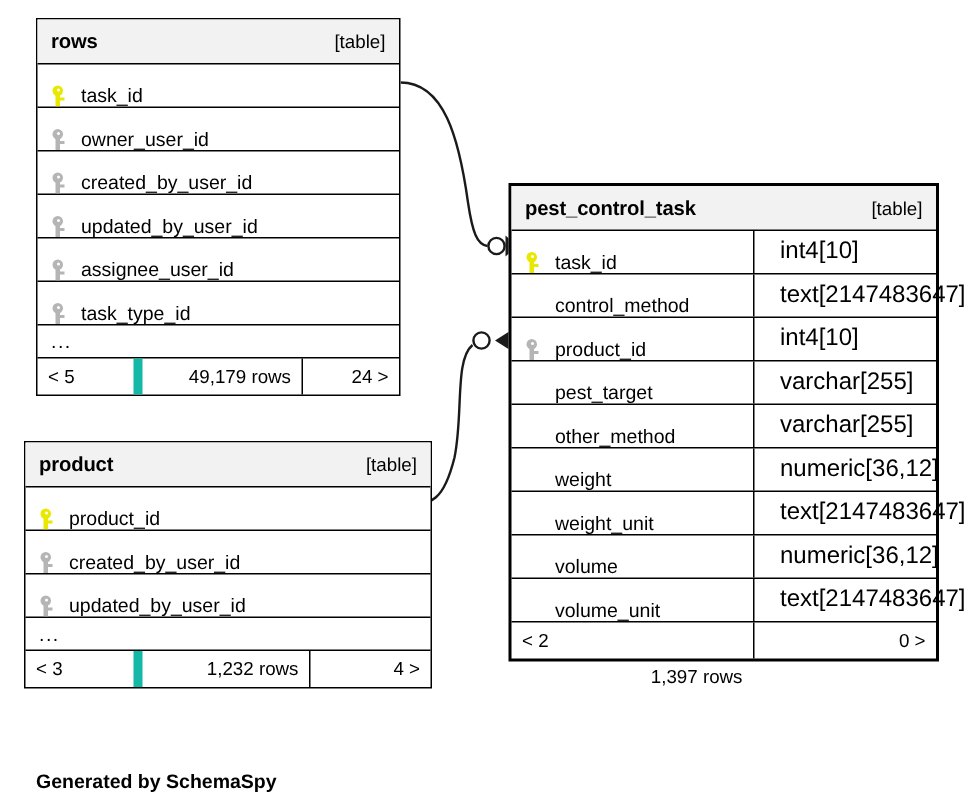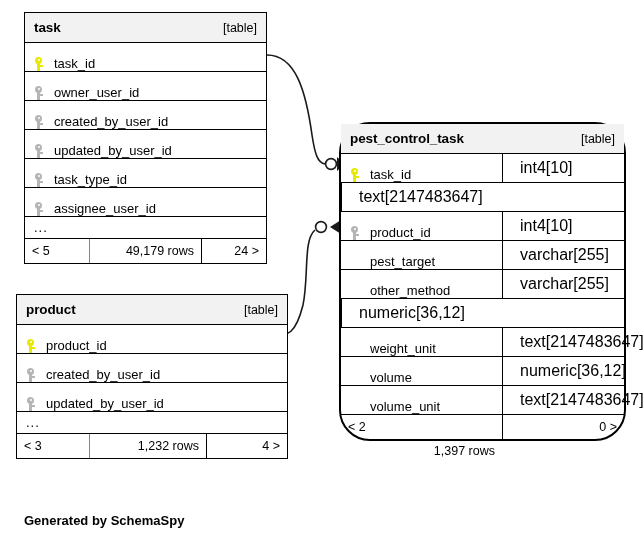--- a/index.html
+++ b/index.html
@@ -19,21 +19,20 @@
 
   
   .er-table {
     position: absolute;
     background: #ffffff;
     border: 1px solid #000000;
     box-sizing: border-box;
   }
   .er-table.focus {
     border-width: 2px;
-    border-radius: 31px;
   }
 
   .tbl-head {
     display: flex;
     align-items: center;
     justify-content: space-between;
     background: #f2f2f2;
     border-bottom: 1px solid #000000;
     padding: 0 9px;
     height: 30px;
@@ -142,21 +141,21 @@
   }
   .foot-cell {
     display: flex;
     align-items: center;
     font-size: 12.5px;
     padding: 0 7px;
     box-sizing: border-box;
     white-space: nowrap;
   }
   .foot-left  { justify-content: flex-start; }
-  .foot-mid   { justify-content: flex-end; border-left: 1px solid #14b8a6; padding-left: 12px; }
+  .foot-mid   { justify-content: flex-end; border-left: 6px solid #14b8a6; padding-left: 12px; }
   .foot-right { justify-content: flex-end; border-left: 1px solid #000000; }
 
   
   #wires {
     position: absolute;
     left: 0; top: 0;
     width: 643px; height: 541px;
     pointer-events: none;
   }
 
@@ -183,21 +182,21 @@
 
   <g>
     <path d="M267,337 C289,337 296,333 303,305 C309,276 303,240 315,230" fill="none" stroke="#1a1a1a" stroke-width="1.6"></path>
     <circle cx="321" cy="227" r="5.4" fill="#ffffff" stroke="#1a1a1a" stroke-width="1.6"></circle>
     <path d="M341,220 L341,234 L330,227 Z" fill="#1a1a1a"></path>
   </g>
 </svg>
 
 <div class="er-table" id="tbl-task" style="left:24px; top:12px; width:243px;">
   <div class="tbl-head">
-    <span class="tbl-name">task</span>
+    <span class="tbl-name">rows</span>
     <span class="tbl-tag">[table]</span>
   </div>
 
   <div class="tbl-row">
     <span class="cell-name">
       <span class="keyico pk">
           <i class="head"></i>
           <i class="dot"></i>
           <i class="stem"></i>
           <i class="tooth"></i>
@@ -239,32 +238,32 @@
     </span>
   </div>
   <div class="tbl-row">
     <span class="cell-name">
       <span class="keyico fk">
           <i class="head"></i>
           <i class="dot"></i>
           <i class="stem"></i>
           <i class="tooth"></i>
         </span>
+      <span>assignee_user_id</span>
+    </span>
+  </div>
+  <div class="tbl-row">
+    <span class="cell-name">
+      <span class="keyico fk">
+          <i class="head"></i>
+          <i class="dot"></i>
+          <i class="stem"></i>
+          <i class="tooth"></i>
+        </span>
       <span>task_type_id</span>
-    </span>
-  </div>
-  <div class="tbl-row">
-    <span class="cell-name">
-      <span class="keyico fk">
-          <i class="head"></i>
-          <i class="dot"></i>
-          <i class="stem"></i>
-          <i class="tooth"></i>
-        </span>
-      <span>assignee_user_id</span>
     </span>
   </div>
 
   <div class="ellipsis-row">...</div>
 
   <div class="tbl-foot">
     <span class="foot-cell foot-left" style="width:64px;">&lt; 5</span>
     <span class="foot-cell foot-mid" style="width:112px;">49,179 rows</span>
     <span class="foot-cell foot-right" style="flex:1 1 auto;">24 &gt;</span>
   </div>
@@ -331,20 +330,28 @@
           <i class="head"></i>
           <i class="dot"></i>
           <i class="stem"></i>
           <i class="tooth"></i>
         </span>
       <span>task_id</span>
     </span>
     <span class="cell-type" style="width:122px;">int4[10]</span>
   </div>
   <div class="tbl-row">
+    <span class="cell-name">
+      <span class="keyico none">
+          <i class="head"></i>
+          <i class="stem"></i>
+          <i class="tooth"></i>
+        </span>
+      <span>control_method</span>
+    </span>
     <span class="cell-type" style="width:122px;">text[2147483647]</span>
   </div>
   <div class="tbl-row">
     <span class="cell-name">
       <span class="keyico fk">
           <i class="head"></i>
           <i class="dot"></i>
           <i class="stem"></i>
           <i class="tooth"></i>
         </span>
@@ -368,20 +375,28 @@
       <span class="keyico none">
           <i class="head"></i>
           <i class="stem"></i>
           <i class="tooth"></i>
         </span>
       <span>other_method</span>
     </span>
     <span class="cell-type" style="width:122px;">varchar[255]</span>
   </div>
   <div class="tbl-row">
+    <span class="cell-name">
+      <span class="keyico none">
+          <i class="head"></i>
+          <i class="stem"></i>
+          <i class="tooth"></i>
+        </span>
+      <span>weight</span>
+    </span>
     <span class="cell-type" style="width:122px;">numeric[36,12]</span>
   </div>
   <div class="tbl-row">
     <span class="cell-name">
       <span class="keyico none">
           <i class="head"></i>
           <i class="stem"></i>
           <i class="tooth"></i>
         </span>
       <span>weight_unit</span>

